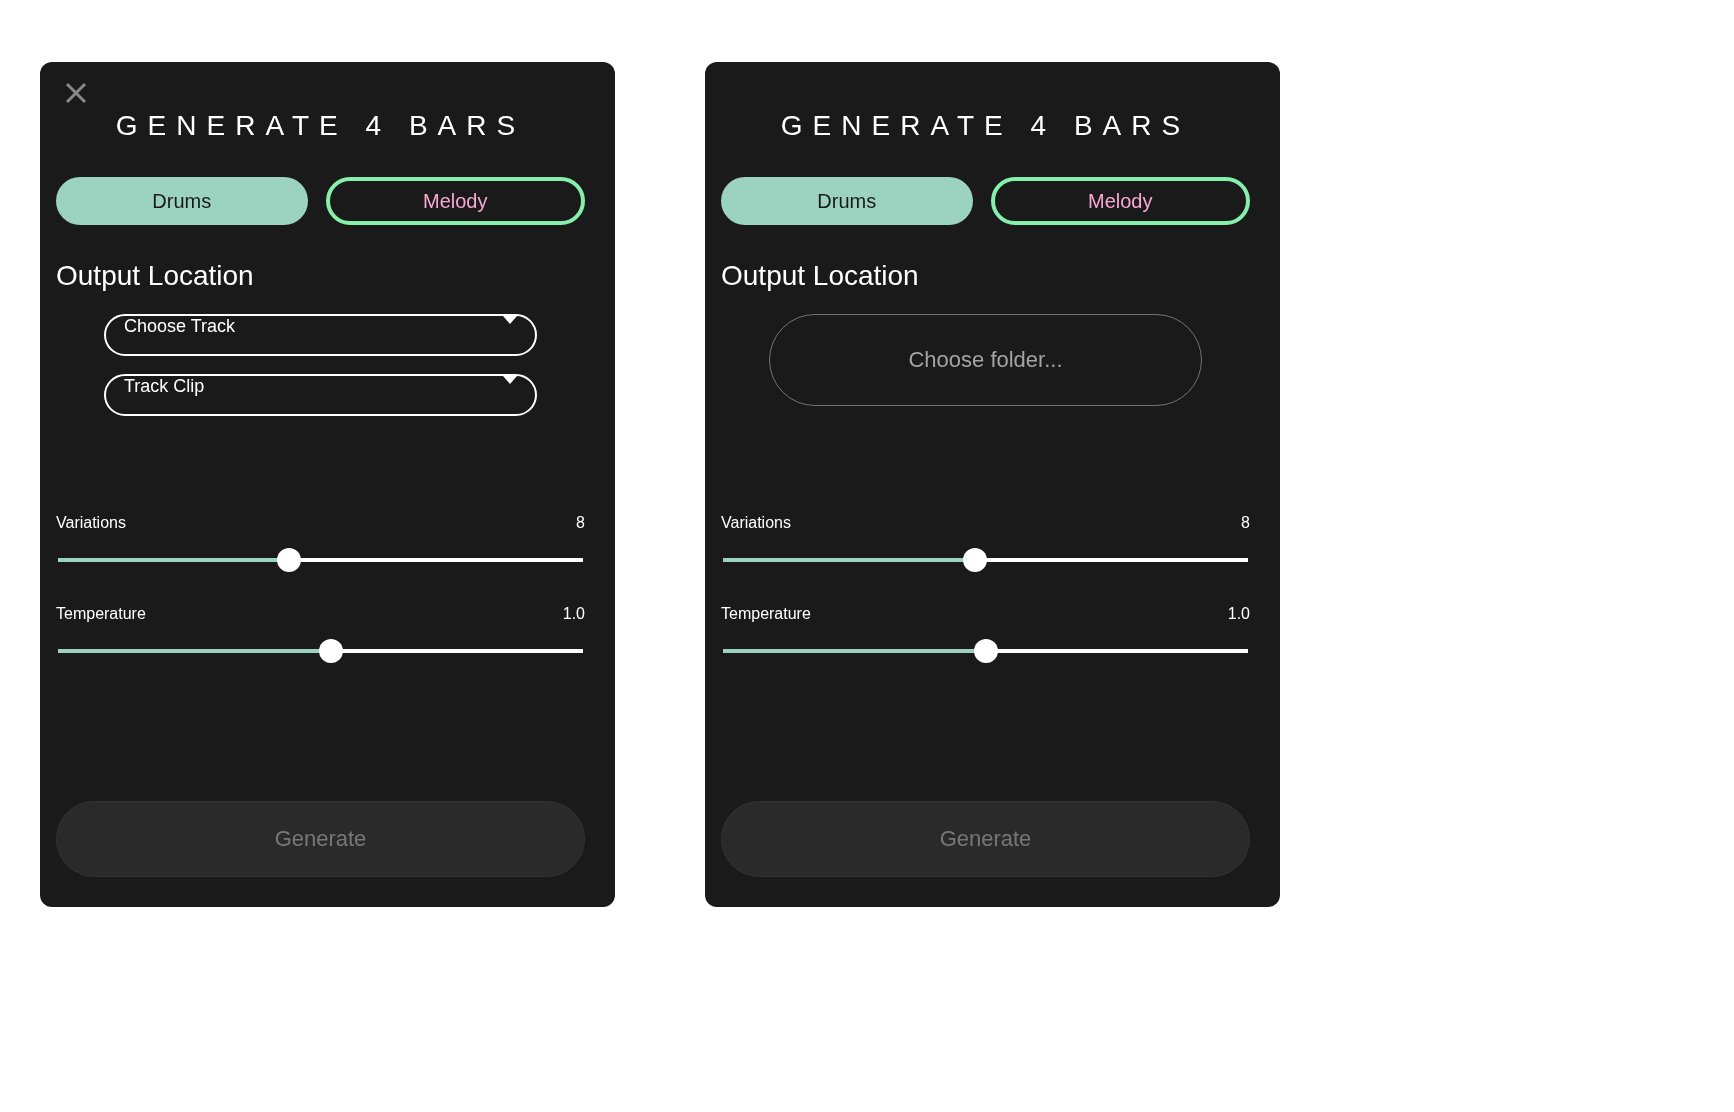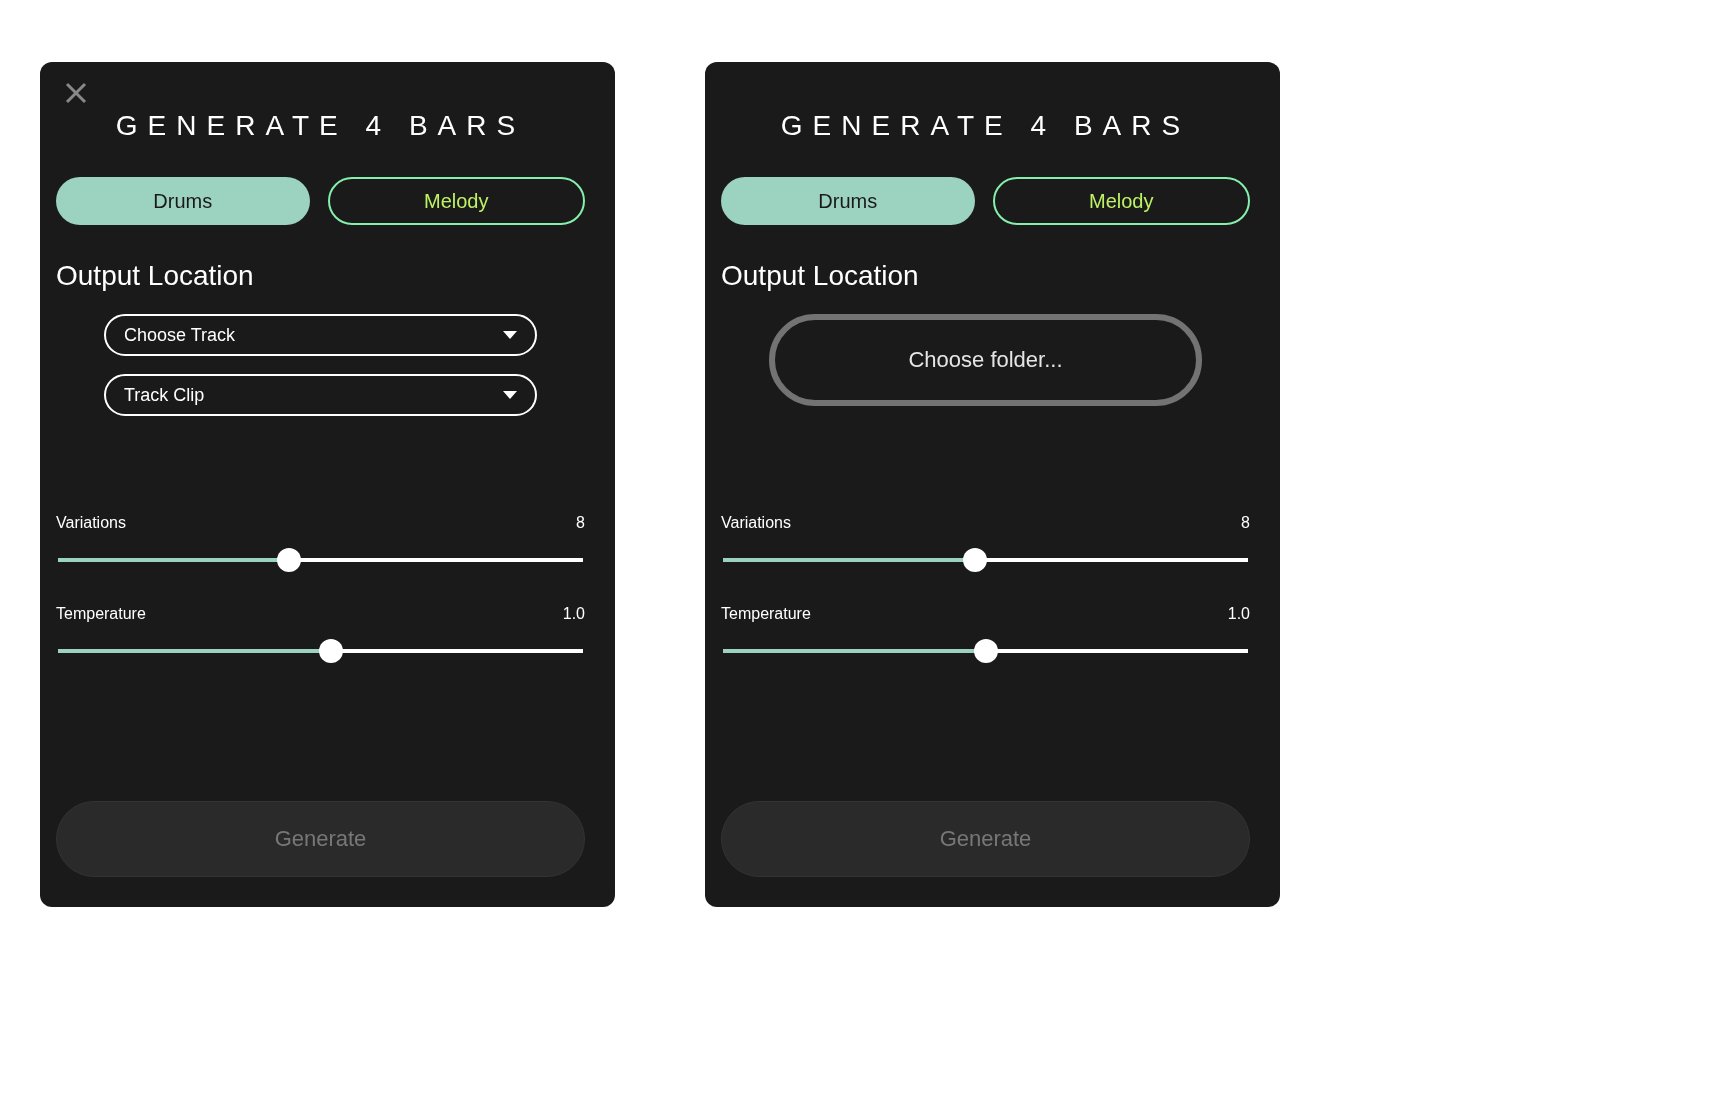--- a/index.html
+++ b/index.html
@@ -61,64 +61,63 @@
       font-weight: 500;
       cursor: pointer;
     }
     .tab.active {
       background: #9cd3c0;
       color: #1a1a1a;
       border: none;
     }
     .tab.inactive {
       background: transparent;
-      border: 2px solid #86efac;
-      color: #bef264;
+      border: 4px solid #86efac;
+      color: #f9a8d4;
     }
     .section-label {
       color: #fff;
       font-size: 28px;
       font-weight: 500;
       margin-bottom: 22px;
     }
     .dropdowns {
       display: flex;
       flex-direction: column;
       gap: 18px;
       padding: 0 48px;
     }
     .dropdown {
       height: 42px;
       border: 2px solid #fff;
       border-radius: 21px;
       display: flex;
-      align-items: center;
       padding: 0 18px;
       color: #fff;
       font-size: 18px;
       cursor: pointer;
       position: relative;
     }
     .dropdown-arrow {
       position: absolute;
       right: 18px;
       width: 0;
       height: 0;
       border-left: 7px solid transparent;
       border-right: 7px solid transparent;
       border-top: 8px solid #fff;
     }
     .big-btn {
       height: 92px;
-      border: 6px solid #737373;
+      border: 1px solid #737373;
       border-radius: 46px;
       display: flex;
       align-items: center;
       justify-content: center;
-      color: #e5e5e5;
+      color: #a3a3a3;
       font-size: 22px;
       margin: 0 48px;
       cursor: pointer;
     }
     .slider-section {
       margin-top: 25px;
     }
     .slider-header {
       display: flex;
       justify-content: space-between;

